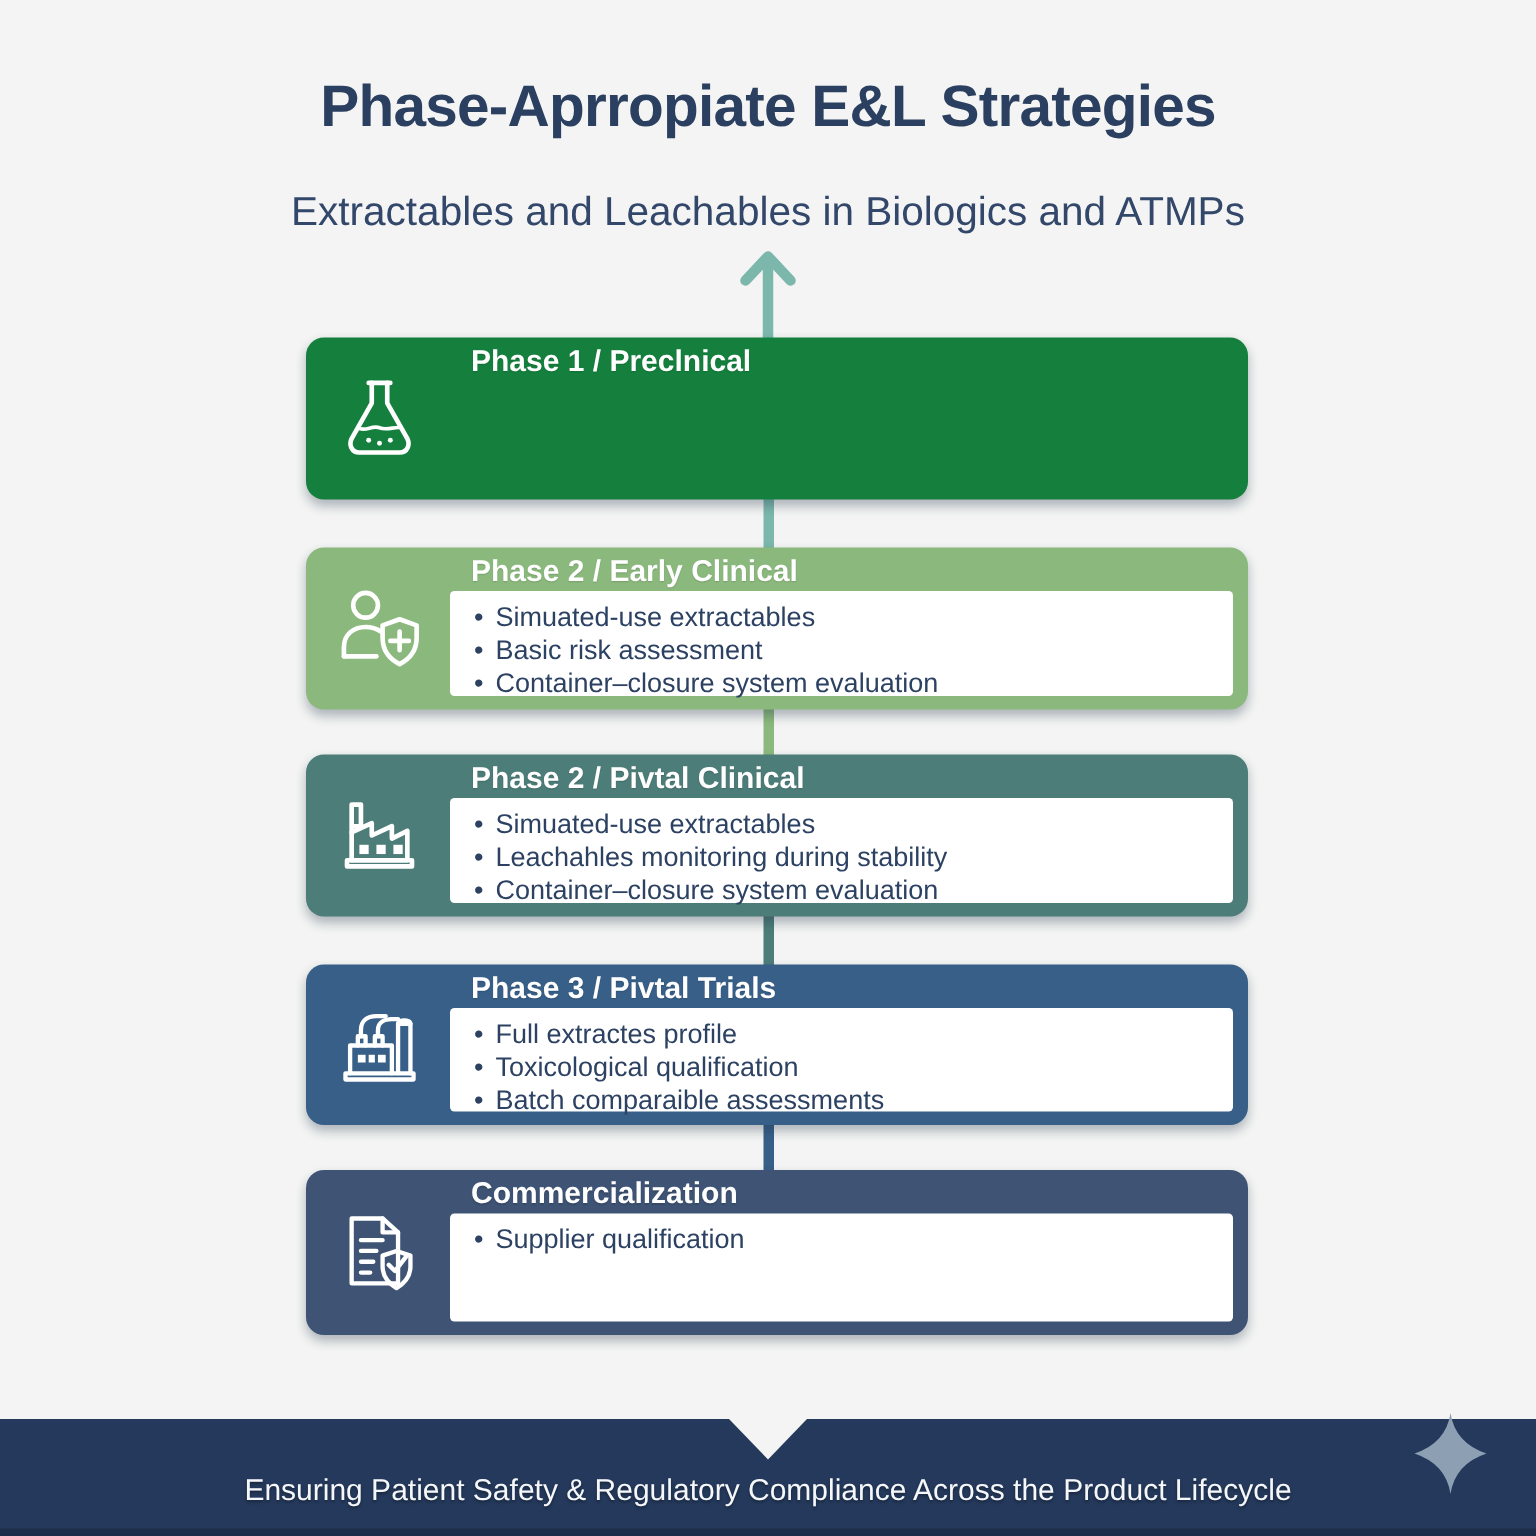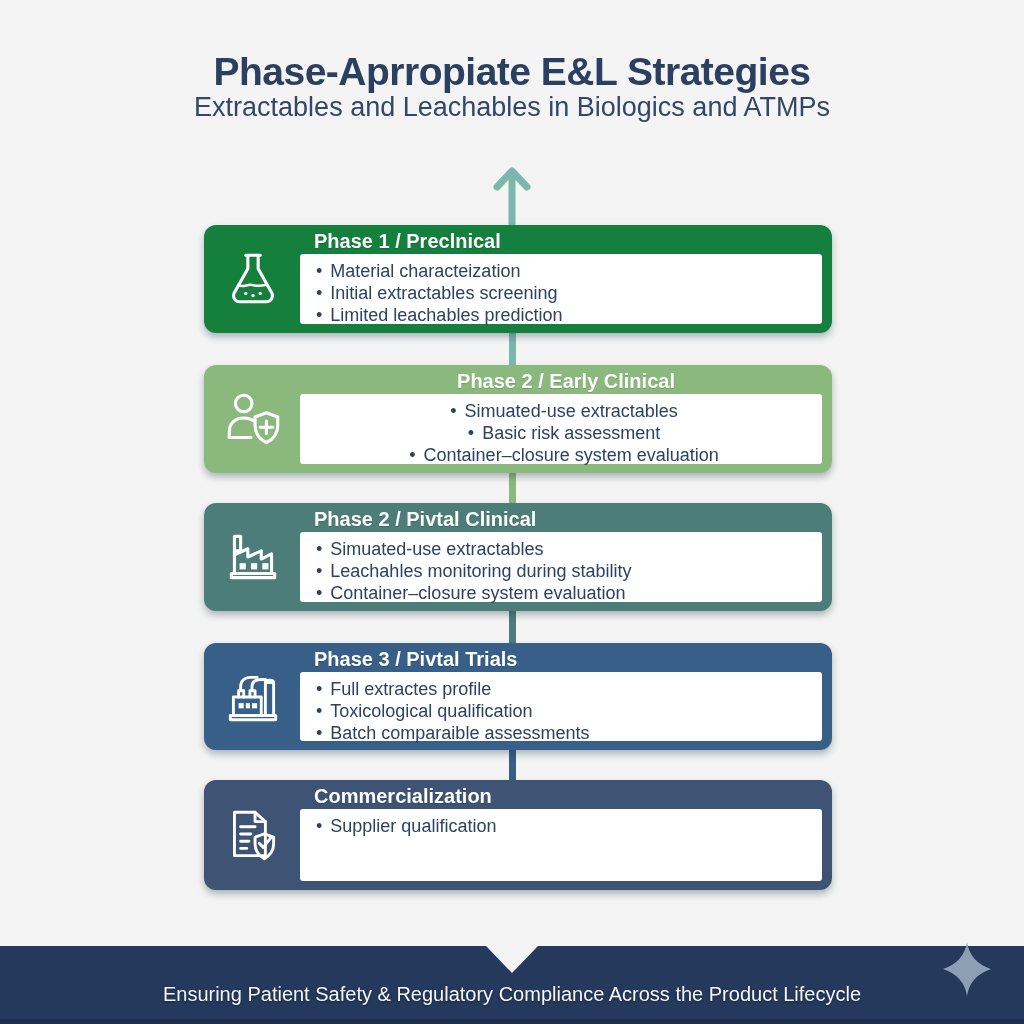--- a/index.html
+++ b/index.html
@@ -11,42 +11,42 @@
     font-family:"Liberation Sans", sans-serif;
   }
   
   .title{
     position:absolute;left:0;top:50px;width:1024px;
     text-align:center;
     font-size:39px;font-weight:700;letter-spacing:-0.5px;
     color:#2b4060;
   }
   .subtitle{
-    position:absolute;left:0;top:92px;width:1024px;
+    position:absolute;left:0;top:126px;width:1024px;
     text-align:center;
     font-size:27px;font-weight:500;
     color:#32476a;
   }
   
   .arrow-svg{position:absolute;left:492px;top:162px;}
   .connector{
     position:absolute;left:509px;width:7px;
   }
   .seg-1{top:328px;height:42px;background:#7cb7ac;}
   .seg-2{top:468px;height:40px;background:#8bb97d;}
   .seg-3{top:606px;height:42px;background:#4d7d79;}
   .seg-4{top:746px;height:38px;background:#375f88;}
   
   .phase-box{
     position:absolute;left:204px;width:628px;height:108px;
     border-radius:12px;
     box-shadow:0 4px 7px rgba(30,50,70,.33);
   }
   .pb-0{top:225px;background:#15803d;}
-  .pb-1{top:365px;background:#8bb97d;text-align:center;}
+  .pb-1{top:365px;background:#8bb97d;}
   .pb-2{top:503px;background:#4d7d79;}
   .pb-3{top:643px;background:#375f88;height:107px;}
   .pb-4{top:780px;background:#3f5475;height:110px;}
   .phase-icon{
     position:absolute;left:16px;top:50%;
     transform:translateY(-50%);
     width:66px;height:66px;
   }
   .phase-icon svg{width:66px;height:66px;display:block;}
   .phase-label{
@@ -114,25 +114,20 @@
       <svg viewBox="0 0 64 64" fill="none" stroke="#ffffff" stroke-width="3" stroke-linecap="round" stroke-linejoin="round">
         <path d="M25 9 H39"></path>
         <path d="M27 9 V22 L14 45 C12 49 14 54 19 54 H45 C50 54 52 49 50 45 L37 22 V9"></path>
         <path d="M18 38 C23 41 27 36 32 38 C37 40 42 37 46 38" stroke-width="2.4"></path>
         <circle cx="25" cy="46" r="1.6" fill="#ffffff" stroke="none"></circle>
         <circle cx="32" cy="48" r="1.6" fill="#ffffff" stroke="none"></circle>
         <circle cx="39" cy="46" r="1.6" fill="#ffffff" stroke="none"></circle>
       </svg>
     </div>
     <div class="phase-label">Phase 1 / Preclnical</div>
-    <div class="phase-panel">
-      <div class="bullet-line"><span class="dot">•</span><span>Material characteization</span></div>
-      <div class="bullet-line"><span class="dot">•</span><span>Initial extractables screening</span></div>
-      <div class="bullet-line"><span class="dot">•</span><span>Limited leachables prediction</span></div>
-    </div>
   </div>
 
   <div class="phase-box pb-1">
     <div class="phase-icon">
       <svg viewBox="0 0 64 64" fill="none" stroke="#ffffff" stroke-width="3" stroke-linecap="round" stroke-linejoin="round">
         <circle cx="23" cy="17" r="8"></circle>
         <path d="M9 50 V44 C9 36 15 31 23 31 C27 31 30 32 33 34"></path>
         <path d="M9 50 H30"></path>
         <path d="M45 26 L56 30 V38 C56 47 51 52 45 55 C39 52 34 47 34 38 V30 Z"></path>
         <path d="M45 34 V46 M39 40 H51"></path>

